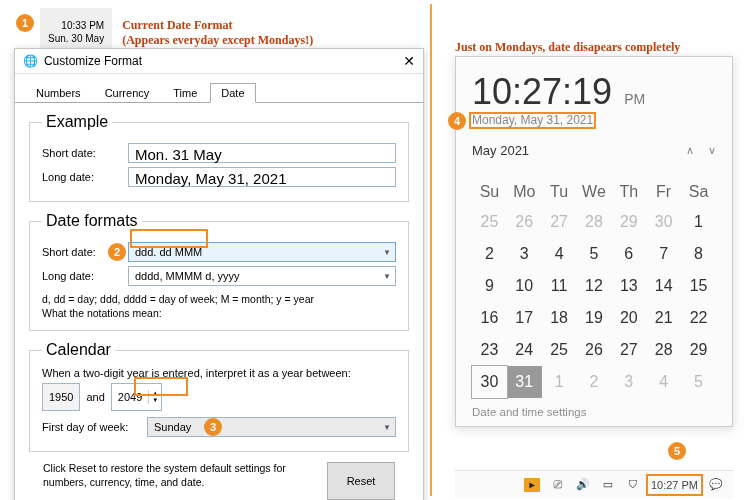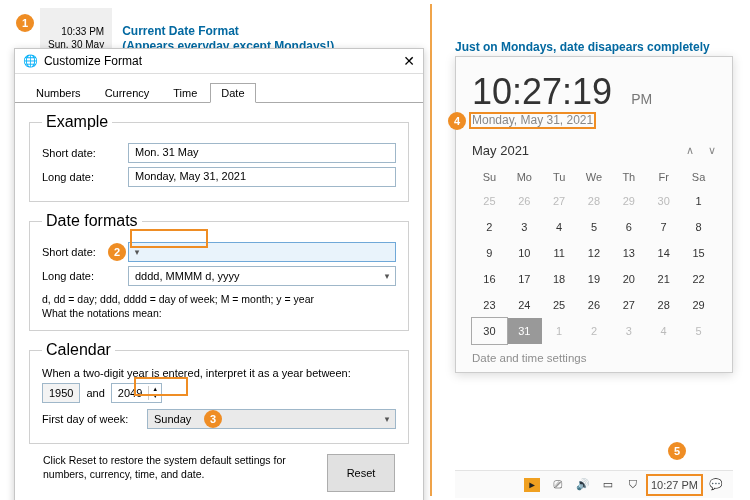--- a/index.html
+++ b/index.html
@@ -1,58 +1,58 @@
 <!DOCTYPE html>
 <html><head>
 <meta charset="utf-8">
 <style>
   * { box-sizing: border-box; margin: 0; padding: 0; }
   body { font-family: "Segoe UI", Tahoma, sans-serif; font-size: 11px; background: #fff; width: 750px; height: 500px; position: relative; overflow: hidden; }
   .topbar { position: absolute; top: 8px; left: 16px; right: 16px; display: flex; align-items: center; gap: 10px; }
-  .clock-left { background: #efefef; padding: 18px 8px; text-align: right; font-size: 10px; line-height: 1.25; }
-  .ann { color: #0369a1; font-weight: 700; font-size: 12px; line-height: 1.2; }
+  .clock-left { background: #efefef; padding: 12px 8px; text-align: right; font-size: 10px; line-height: 1.25; }
+  .ann { color: #c2410c; font-weight: 700; font-size: 12px; line-height: 1.2; font-family: Liberation Serif, serif; }
   .badge { display: inline-flex; align-items: center; justify-content: center; width: 18px; height: 18px; border-radius: 50%; background: #ef8d24; color: #fff; font-weight: 700; font-size: 11px; }
   .vdiv { position: absolute; top: 4px; bottom: 4px; left: 430px; width: 2px; background: #f0a44a; }
   .right-ann { position: absolute; top: 40px; left: 455px; }
 
   .dlg { position: absolute; top: 48px; left: 14px; width: 410px; border: 1px solid #c6c6c6; background: #fff; box-shadow: 0 2px 8px rgba(0,0,0,.2); }
   .dlg-title { background: #fff; border-bottom: 1px solid #ddd; display: flex; align-items: center; justify-content: space-between; padding: 4px 8px; font-size: 12px; }
   .dlg-title .x { font-family: sans-serif; font-size: 14px; }
   .tabs { display: flex; padding: 8px 10px 0 10px; border-bottom: 1px solid #aaa; font-size: 11px; }
   .tab { padding: 3px 10px; border: 1px solid transparent; margin-right: 2px; position: relative; top: 1px; cursor: default; }
   .tab.active { border: 1px solid #aaa; border-bottom: 1px solid #fff; background: #fff; }
   .dlg-body { padding: 10px 14px 8px 14px; }
   fieldset { border: 1px solid #d0d0d0; margin-bottom: 10px; padding: 8px 12px 10px 12px; }
   legend { padding: 0 4px; font-size: 16px; }
   .row { display: flex; align-items: center; margin: 4px 0; }
   .row label { width: 86px; }
-  .tbox { flex: 1; border: 1px solid #9fb7c9; padding: 2px 6px; font-size: 11px; background: #fff; height: 20px; }
+  .tbox { flex: 1; border: 1px solid #9fb7c9; padding: 2px 6px; font-size: 15px; background: #fff; height: 20px; }
   .combo { flex: 1; display: flex; align-items: center; border: 1px solid #9fb7c9; height: 20px; background: #fff; position: relative; }
   .combo .val { flex: 1; padding: 0 6px; font-size: 11px; }
   .combo .caret { width: 16px; text-align: center; color: #555; font-size: 9px; }
   .combo.hl { border: 1px solid #6fa8d8; background: #e9f3fb; }
   .note { font-size: 10.5px; line-height: 1.35; margin-top: 6px; }
-  .spin { display: inline-flex; align-items: center; border: 1px solid #9fb7c9; height: 20px; margin: 0 6px; }
+  .spin { display: inline-flex; align-items: center; border: 1px solid #9fb7c9; height: 28px; margin: 0 6px; }
   .spin span.v { padding: 0 6px; font-size: 11px; }
   .spin .arrows { display: flex; flex-direction: column; border-left: 1px solid #ccc; }
   .spin .arrows b { font-size: 6px; line-height: 7px; padding: 0 3px; font-weight: normal; }
   .dlg-foot { display: flex; justify-content: space-between; padding: 0 14px 4px 14px; }
   .dlg-foot .txt { font-size: 10.5px; line-height: 1.3; width: 250px; }
   .btn { min-width: 68px; height: 38px; border: 1px solid #adadad; background: #e1e1e1; font-size: 11px; cursor: pointer; }
   .btn.primary { border: 1px solid #2a79c4; }
   .btnbar { display: flex; justify-content: flex-end; gap: 6px; border-top: 1px solid #ddd; background: #f0f0f0; padding: 8px 12px; }
   .obox { position: absolute; border: 2px solid #ef8d24; pointer-events: none; }
 
   .flyout { position: absolute; top: 56px; left: 455px; width: 278px; border: 1px solid #ccc; background: #fbfbfb; padding: 14px 16px 8px 16px; box-shadow: 0 2px 10px rgba(0,0,0,.15); }
-  .bigtime { font-size: 36px; font-weight: 200; color: #333; display: flex; align-items: baseline; gap: 19px; }
+  .bigtime { font-size: 36px; font-weight: 200; color: #333; display: flex; align-items: baseline; gap: 12px; }
   .bigtime .ampm { font-size: 14px; color: #777; }
   .fulldate { color: #888; font-size: 12px; margin-top: 2px; }
   .calhead { display: flex; justify-content: space-between; align-items: center; margin-top: 16px; color: #333; font-size: 13px; }
   .calnav { color: #888; display: flex; gap: 14px; font-size: 11px; }
-  .cal { width: 100%; margin-top: 8px; border-collapse: collapse; font-size: 11px; table-layout: fixed; }
+  .cal { width: 100%; margin-top: 20px; border-collapse: collapse; font-size: 16px; table-layout: fixed; }
   .cal th { font-weight: 400; color: #666; padding: 5px 0; }
   .cal td { text-align: center; padding: 7px 0; color: #333; }
   .cal td.out { color: #bbb; }
   .cal td.today { background: #999; color: #fff; }
   .cal td.box { outline: 1px solid #aaa; }
   .settings-link { color: #8e8e8e; font-size: 11.5px; margin-top: 8px; display: block; }
 
   .taskbar { position: absolute; bottom: 2px; left: 455px; width: 278px; height: 28px; background: #fafafa; border-top: 1px solid #e3e3e3; display: flex; align-items: center; justify-content: flex-end; gap: 11px; padding: 0 10px; color: #444; font-size: 11px; }
   .taskbar .ico { width: 14px; text-align: center; }
   .taskbar .yico { width: 16px; height: 14px; background: #f0a020; display: flex; align-items: center; justify-content: center; color: #222; font-weight: 900; font-size: 10px; }
@@ -104,20 +104,21 @@
         <div class="tbox">Monday, May 31, 2021</div>
       </div>
     </fieldset>
 
     <fieldset>
       <legend>Date formats</legend>
       <div class="row" style="position:relative;">
         <label>Short date:</label>
         <span class="badge abs" style="left:66px;top:1px;">2</span>
         <div class="combo hl">
+          <span class="val">ddd. dd MMM</span>
           <span class="caret">▾</span>
         </div>
       </div>
       <div class="row">
         <label>Long date:</label>
         <div class="combo">
           <span class="val">dddd, MMMM d, yyyy</span>
           <span class="caret">▾</span>
         </div>
       </div>

